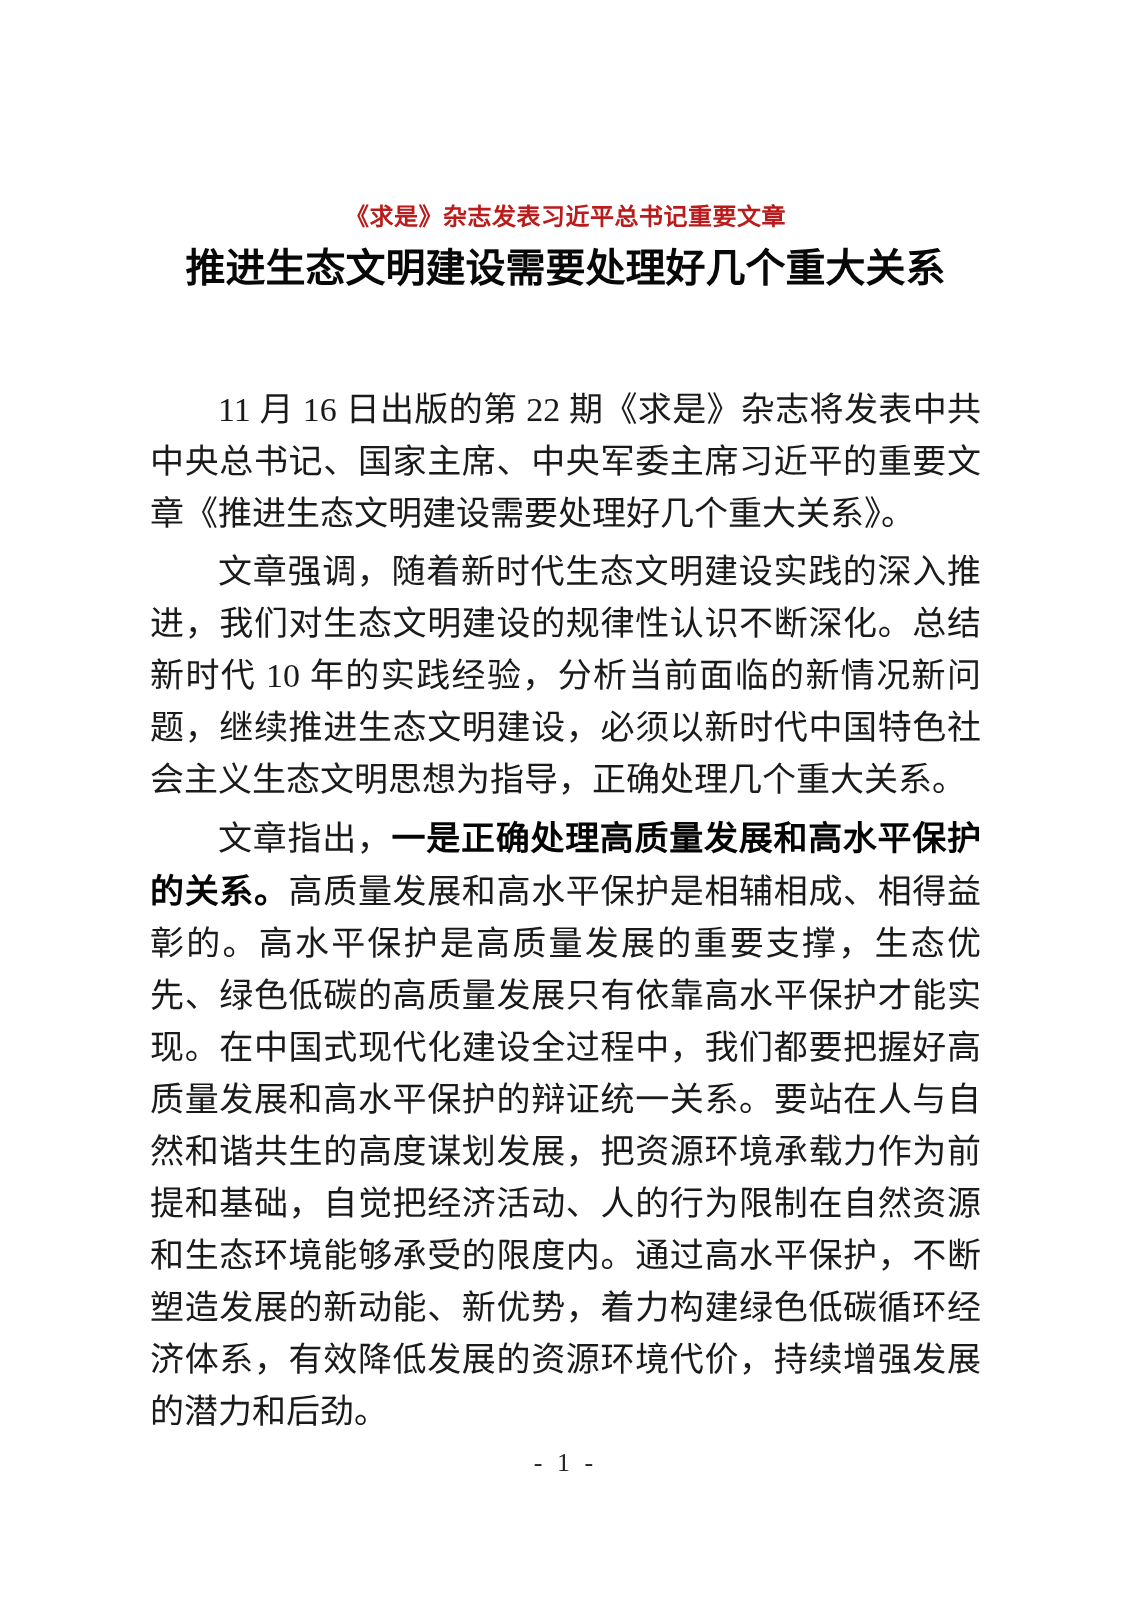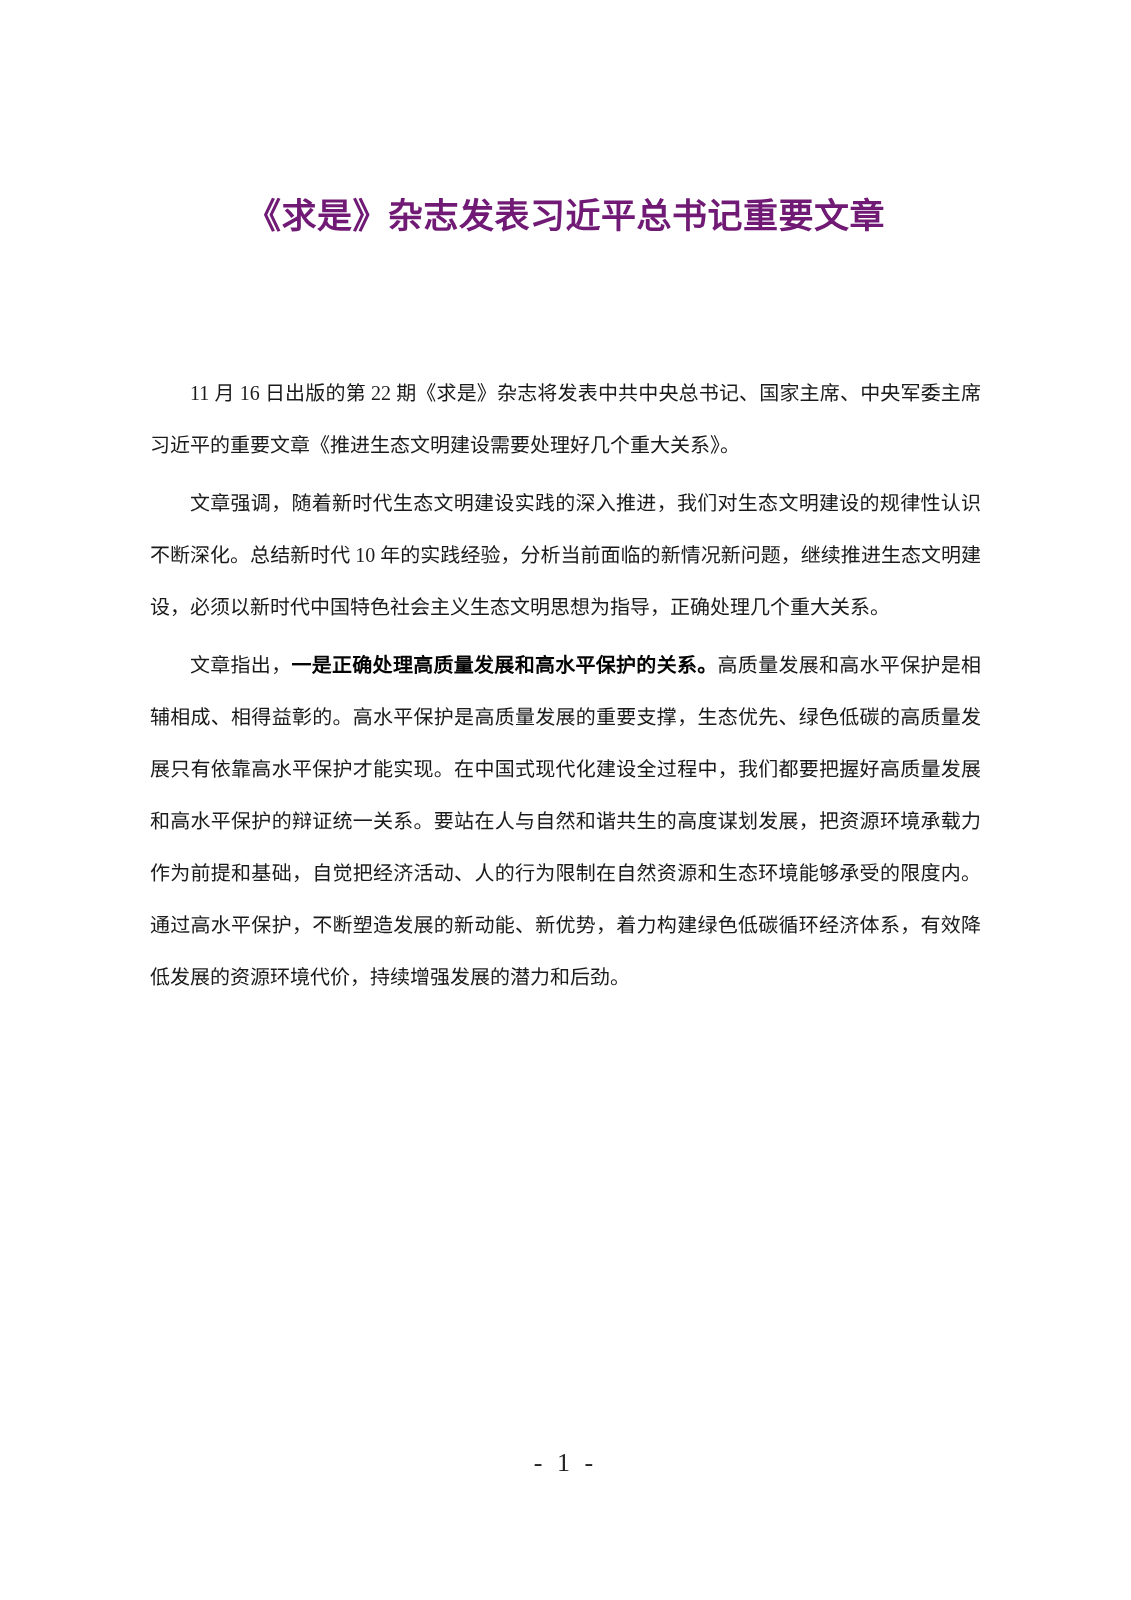--- a/index.html
+++ b/index.html
@@ -21,40 +21,40 @@
     background: #ffffff;
   }
   .titles {
     position: absolute;
     top: 198px;
     left: 0;
     width: 100%;
     text-align: center;
   }
   .title-sub {
-    font-size: 35px;
+    font-size: 24px;
     line-height: 38px;
     font-weight: bold;
     letter-spacing: 0.5px;
-    color: #701a75;
+    color: #b91c1c;
   }
   .title-main {
     margin: 6px 0 0 0;
     font-size: 40px;
     line-height: 54px;
     font-weight: bold;
     letter-spacing: 0px;
     color: #080808;
   }
   .body-text {
     position: absolute;
-    top: 367px;
+    top: 384px;
     left: 150px;
     width: 831px;
-    font-size: 20px;
+    font-size: 34px;
     line-height: 52px;
     text-align: justify;
     color: #1a1a1a;
   }
   .body-text p {
     margin: 0 0 6px 0;
     text-indent: 2em;
   }
   .emphasis-run {
     font-weight: bold;
@@ -72,20 +72,21 @@
     color: #222222;
   }
 </style>
 </head>
 <body>
 
 <div class="page">
 
   <header class="titles">
     <div class="title-sub">《求是》杂志发表习近平总书记重要文章</div>
+    <h1 class="title-main">推进生态文明建设需要处理好几个重大关系</h1>
   </header>
 
   <main class="body-text">
 
     <p><span>11 月 16 日出版的第 22 期《求是》杂志将发表中共中央总书记、国家主席、中央军委主席习近平的重要文章《推进生态文明建设需要处理好几个重大关系》。</span></p>
 
     <p><span>文章强调，随着新时代生态文明建设实践的深入推进，我们对生态文明建设的规律性认识不断深化。总结新时代 10 年的实践经验，分析当前面临的新情况新问题，继续推进生态文明建设，必须以新时代中国特色社会主义生态文明思想为指导，正确处理几个重大关系。</span></p>
 
     <p><span>文章指出，</span><span class="emphasis-run">一是正确处理高质量发展和高水平保护的关系。</span><span>高质量发展和高水平保护是相辅相成、相得益彰的。高水平保护是高质量发展的重要支撑，生态优先、绿色低碳的高质量发展只有依靠高水平保护才能实现。在中国式现代化建设全过程中，我们都要把握好高质量发展和高水平保护的辩证统一关系。要站在人与自然和谐共生的高度谋划发展，把资源环境承载力作为前提和基础，自觉把经济活动、人的行为限制在自然资源和生态环境能够承受的限度内。通过高水平保护，不断塑造发展的新动能、新优势，着力构建绿色低碳循环经济体系，有效降低发展的资源环境代价，持续增强发展的潜力和后劲。</span></p>
 

